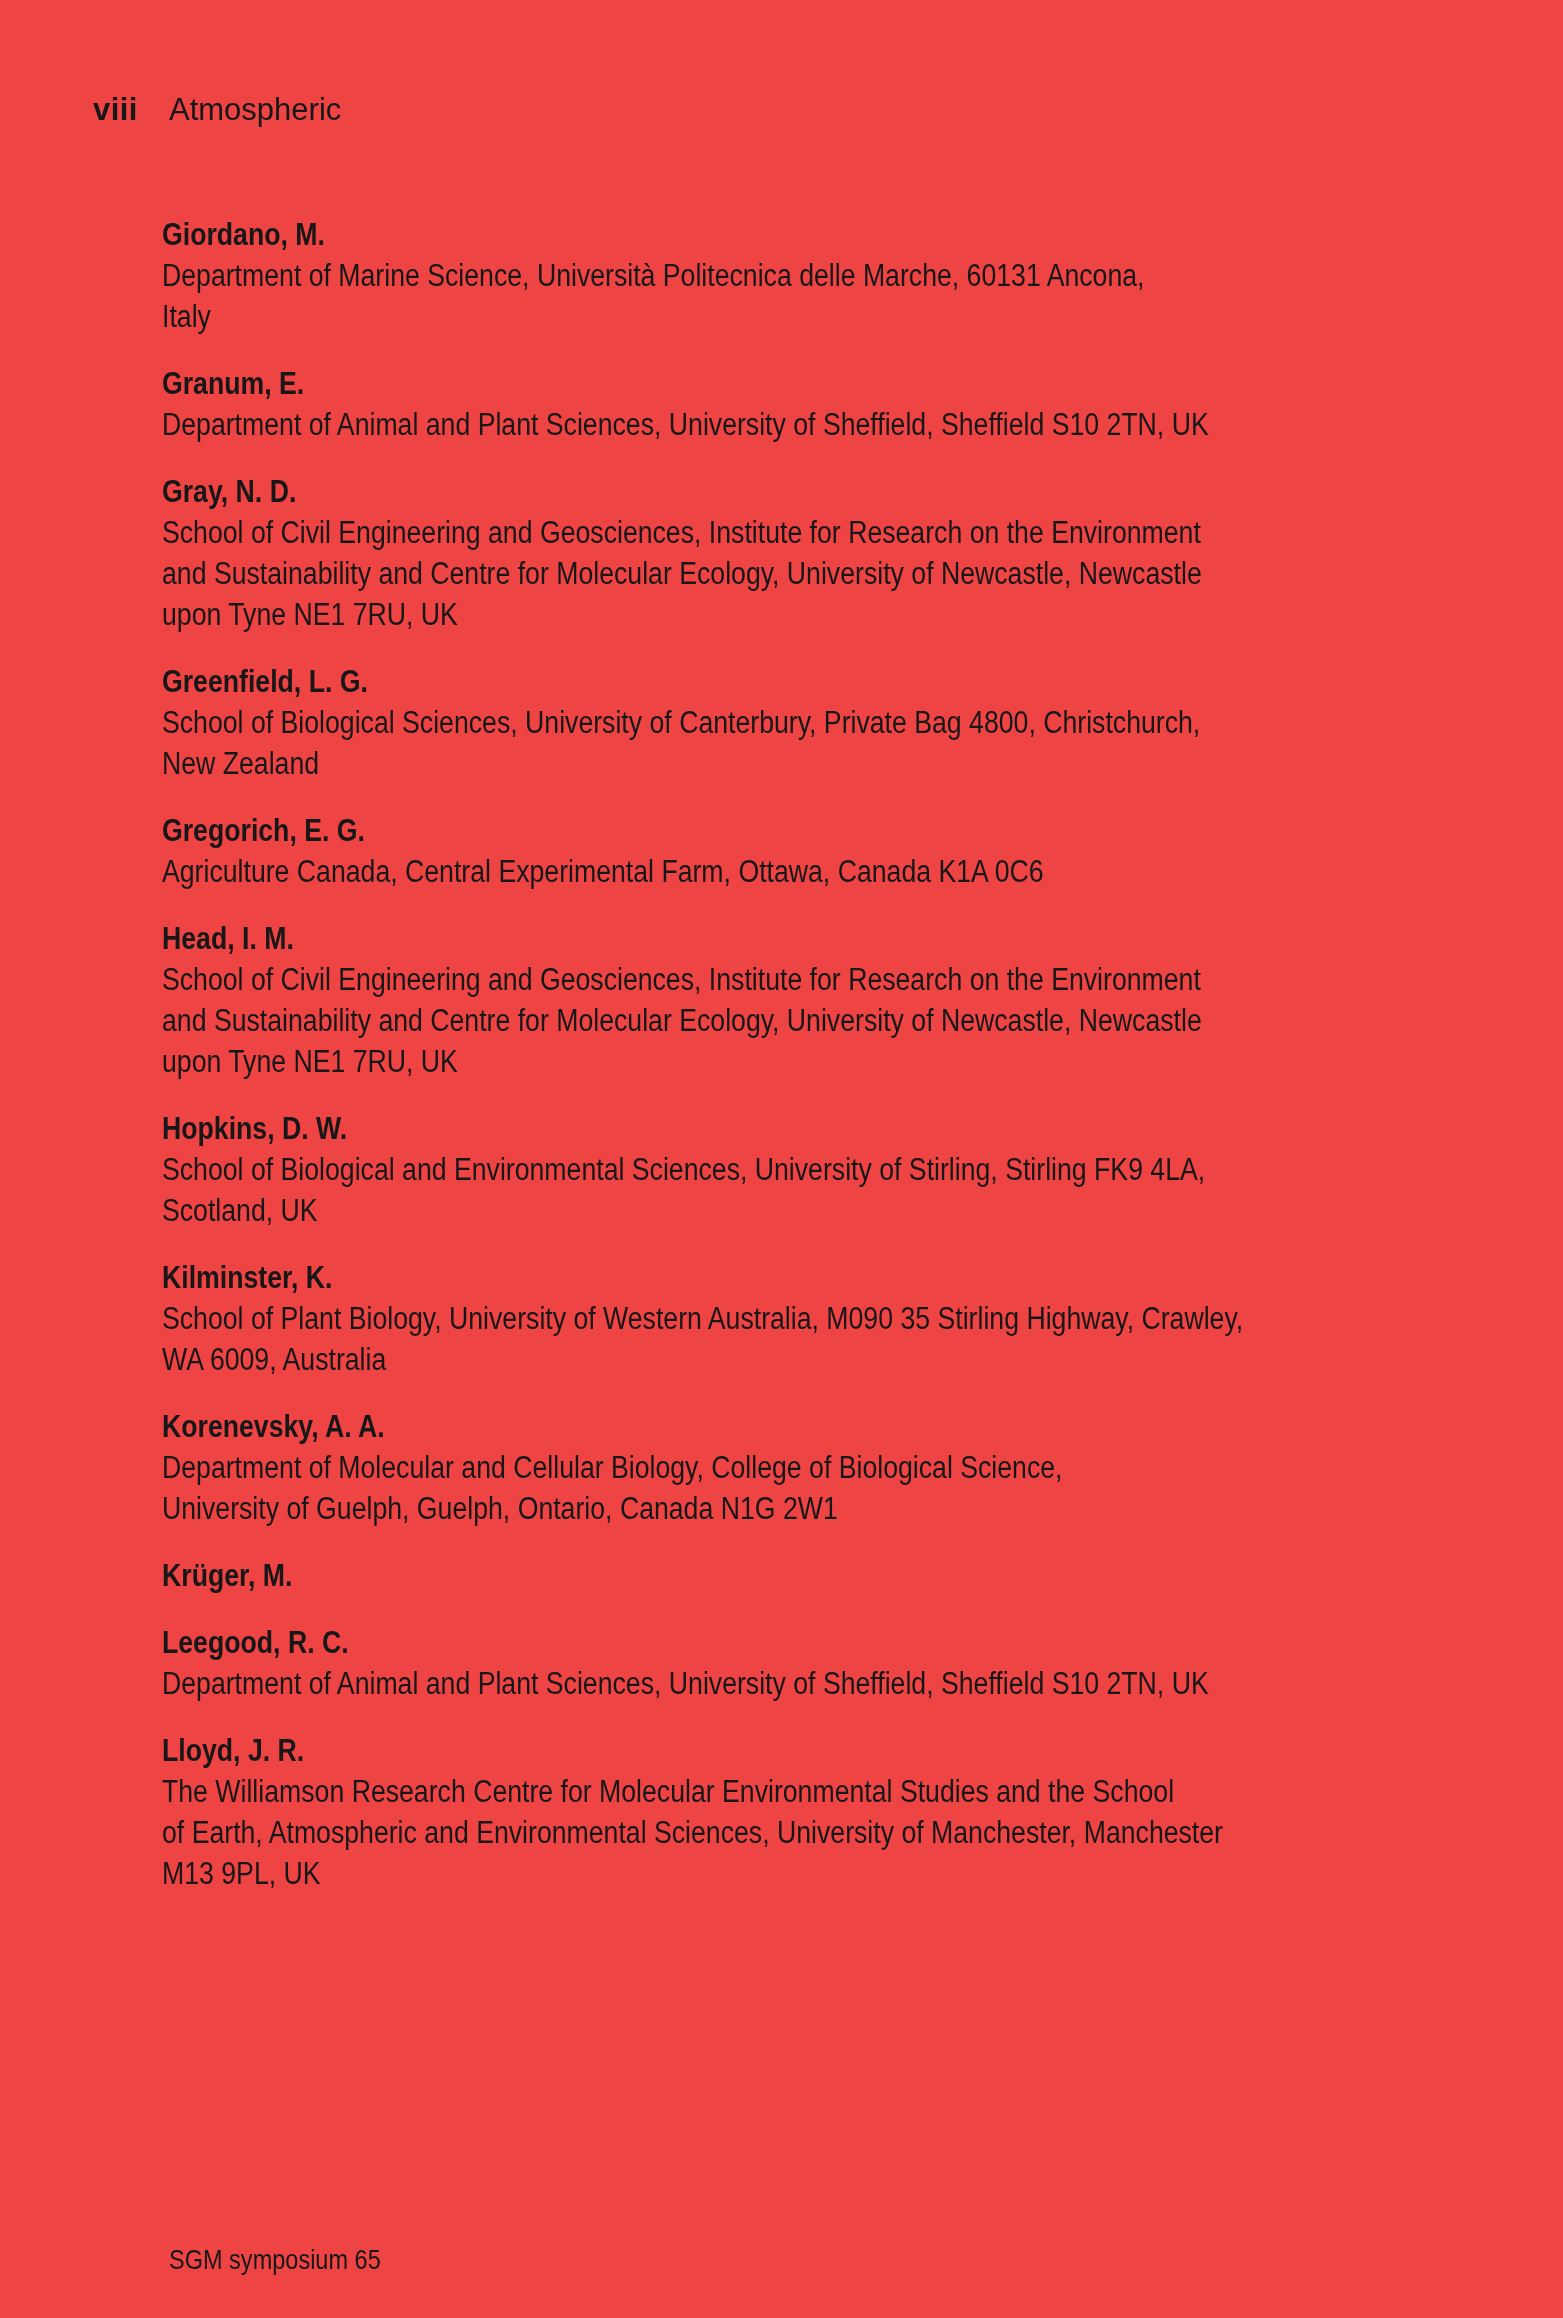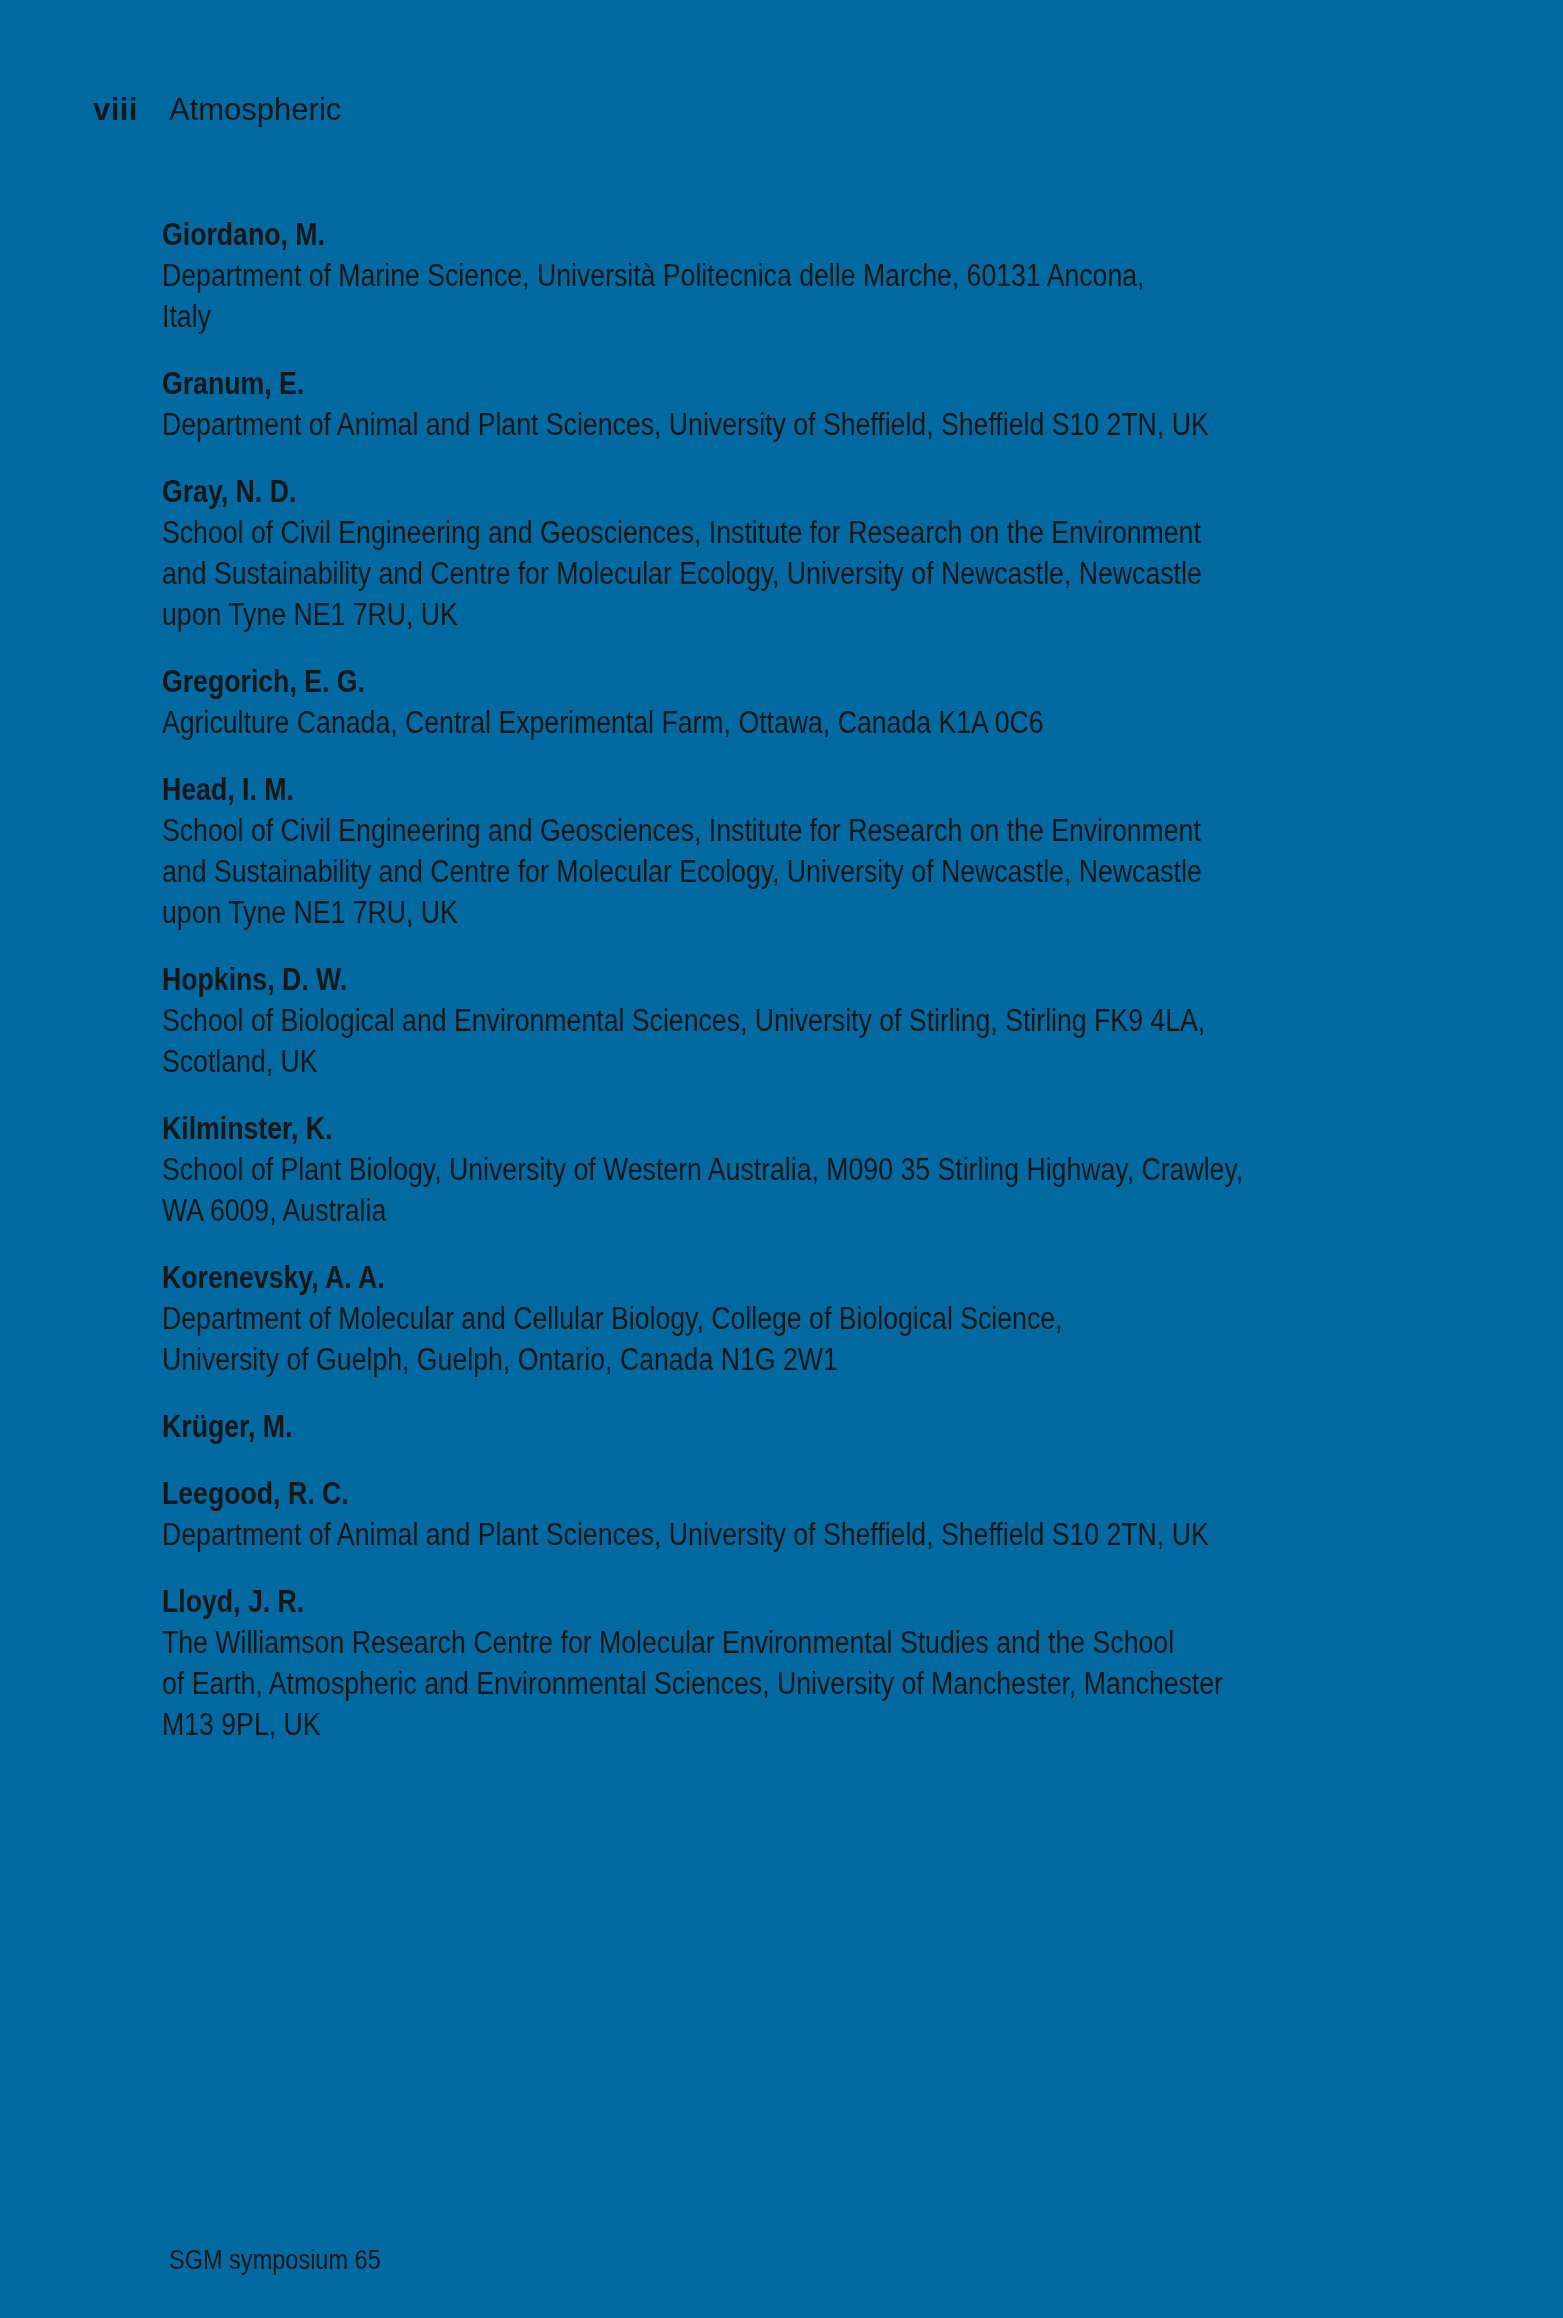--- a/index.html
+++ b/index.html
@@ -11,21 +11,21 @@
     height: 2319px;
     position: relative;
     background: #ffffff;
     font-family: "Liberation Sans", sans-serif;
     color: #171717;
     overflow: hidden;
   }
   .page {
     position: absolute;
     inset: 0;
-    background: #0369a1;
+    background: #ef4444;
     padding-left: 28px;
   }
   
   .running-head {
     position: absolute;
     left: 93px;
     top: 91px;
     height: 38px;
     line-height: 38px;
     font-size: 31px;
@@ -105,20 +105,27 @@
 
   <div class="entry">
     <div class="name">Gray, N. D.</div>
     <div class="affiliation">
           <div class="line">School of Civil Engineering and Geosciences, Institute for Research on the Environment</div>
           <div class="line">and Sustainability and Centre for Molecular Ecology, University of Newcastle, Newcastle</div>
           <div class="line">upon Tyne NE1 7RU, UK</div>
         </div>
   </div>
 
+  <div class="entry">
+    <div class="name">Greenfield, L. G.</div>
+    <div class="affiliation">
+          <div class="line">School of Biological Sciences, University of Canterbury, Private Bag 4800, Christchurch,</div>
+          <div class="line">New Zealand</div>
+        </div>
+  </div>
 
   <div class="entry">
     <div class="name">Gregorich, E. G.</div>
     <div class="affiliation">
           <div class="line">Agriculture Canada, Central Experimental Farm, Ottawa, Canada K1A 0C6</div>
         </div>
   </div>
 
   <div class="entry">
     <div class="name">Head, I. M.</div>

